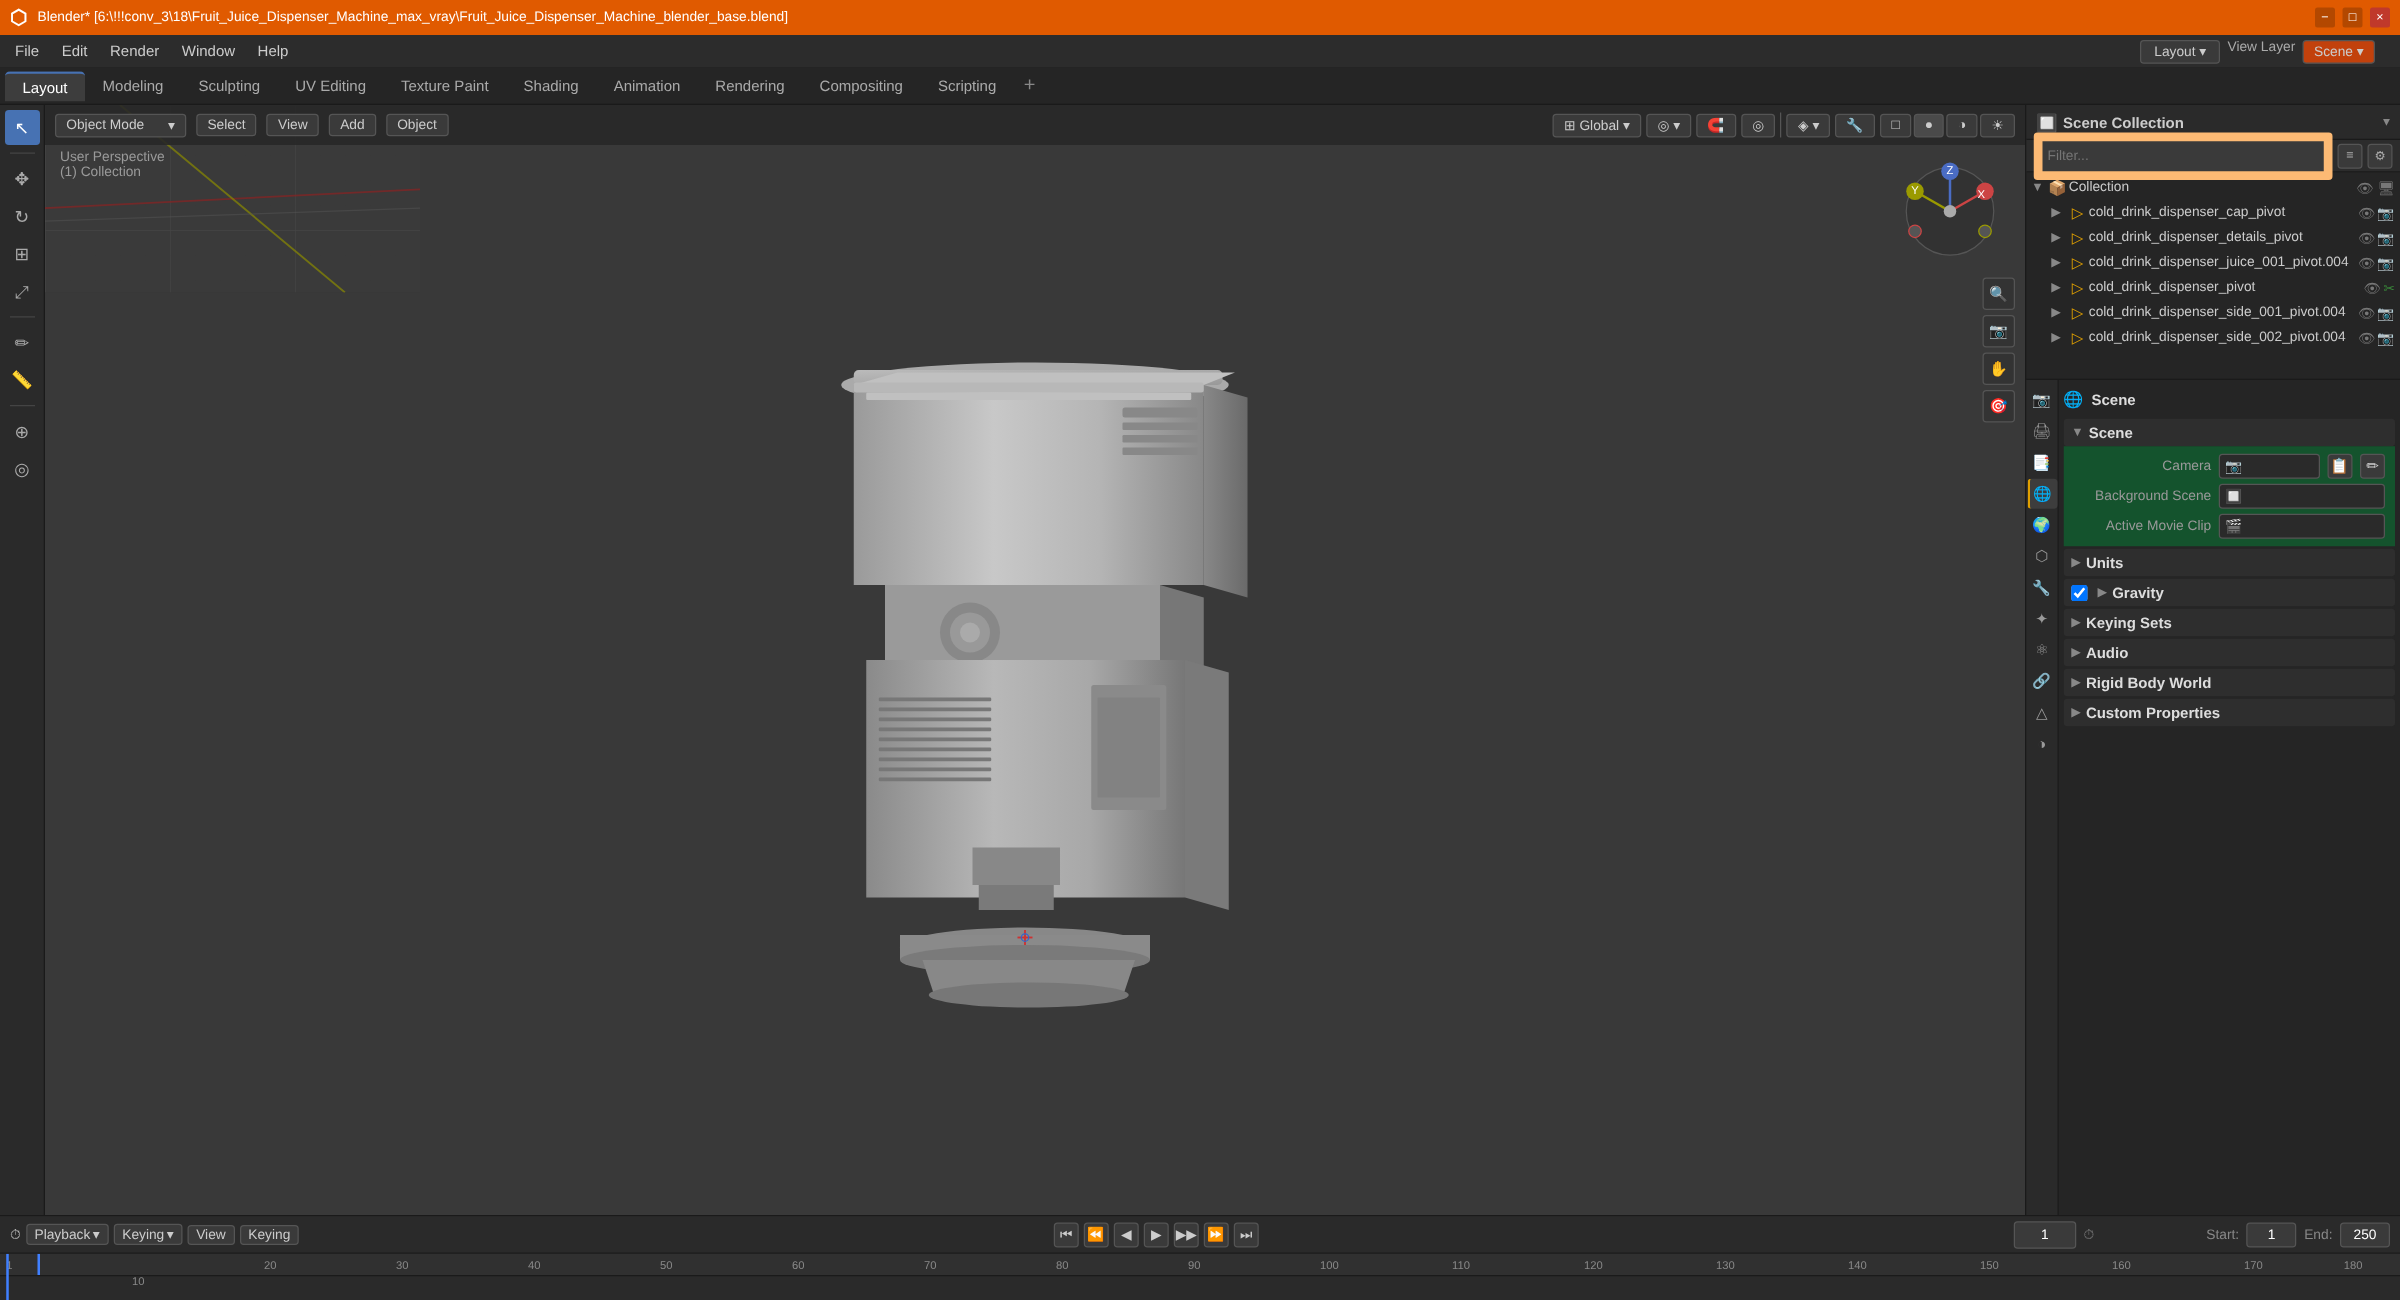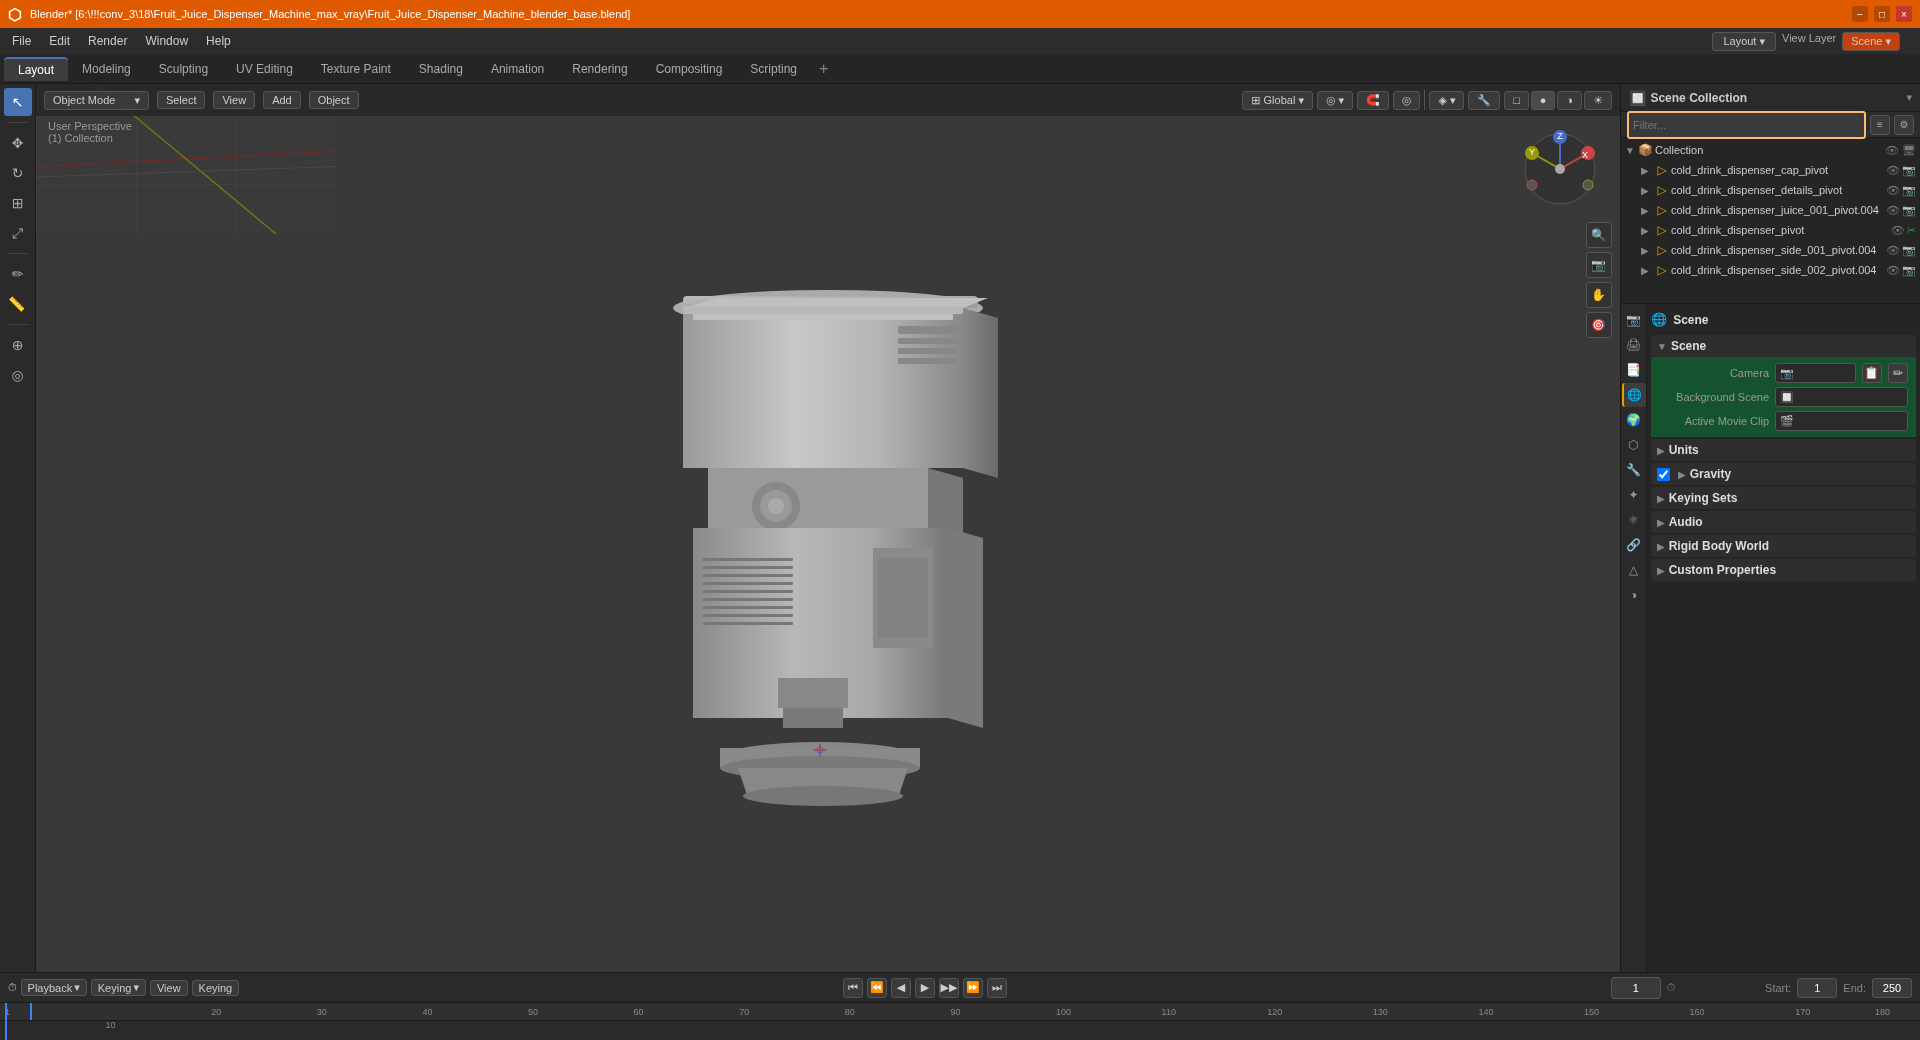--- a/index.html
+++ b/index.html
@@ -45,21 +45,21 @@
 
     
     #right-panel { width: 300px; background: #252525; border-left: 1px solid #1a1a1a; display: flex; flex-direction: column; }
 
     
     #outliner { height: 220px; border-bottom: 1px solid #1a1a1a; overflow: hidden; }
     #outliner-header { height: 28px; background: #2a2a2a; display: flex; align-items: center; padding: 0 8px; gap: 4px; border-bottom: 1px solid #1a1a1a; }
     .panel-icon { color: #aaa; font-size: 14px; }
     .panel-title { color: #ccc; font-weight: bold; font-size: 12px; }
     #outliner-toolbar { height: 26px; background: #2c2c2c; display: flex; align-items: center; padding: 0 6px; gap: 4px; border-bottom: 1px solid #1a1a1a; }
-    .out-search { flex: 1; background: #3a3a3a; border: 2px solid #fdba74; border-radius: 3px; height: 18px; padding: 12px 4px; color: #ccc; font-size: 11px; }
+    .out-search { flex: 1; background: #3a3a3a; border: 7px solid #fdba74; border-radius: 3px; height: 18px; padding: 12px 4px; color: #ccc; font-size: 11px; }
     .out-filter-btn { width: 20px; height: 20px; background: #3a3a3a; border: 1px solid #555; border-radius: 3px; display: flex; align-items: center; justify-content: center; cursor: pointer; color: #aaa; font-size: 10px; }
     #outliner-content { padding: 2px 0; overflow-y: auto; height: calc(220px - 54px); }
     .out-item { display: flex; align-items: center; padding: 1px 4px; cursor: pointer; height: 20px; }
     .out-indent { width: 16px; display: inline-block; }
     .out-arrow { width: 12px; color: #888; font-size: 10px; display: inline-block; }
     .out-icon { width: 18px; text-align: center; font-size: 12px; color: #aaa; }
     .out-label { font-size: 11px; color: #ccc; flex: 1; overflow: hidden; white-space: nowrap; text-overflow: ellipsis; }
     .out-vis { margin-left: auto; font-size: 11px; color: #777; display: flex; gap: 2px; }
 
     

